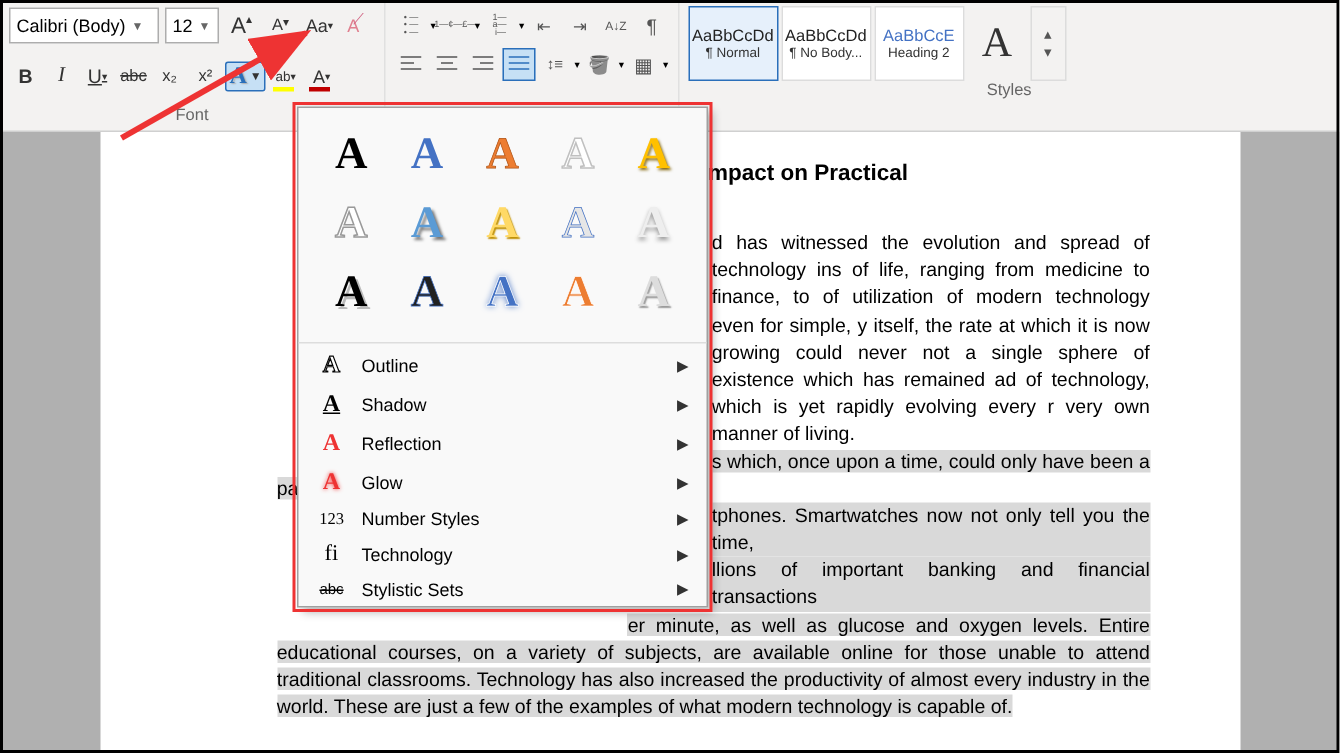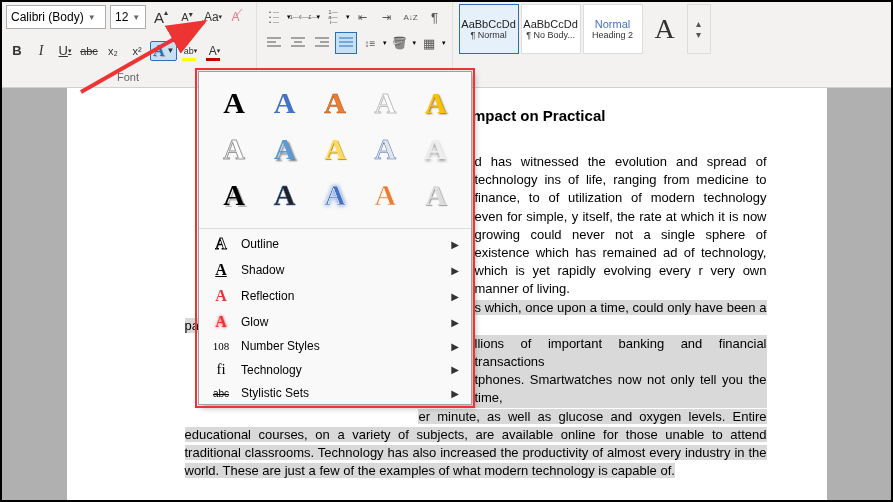--- a/index.html
+++ b/index.html
@@ -210,46 +210,47 @@
     <div class="styles-row">
       <div class="style-tile selected">
         <div class="sample">AaBbCcDd</div>
         <div>¶ Normal</div>
       </div>
       <div class="style-tile">
         <div class="sample">AaBbCcDd</div>
         <div>¶ No Body...</div>
       </div>
       <div class="style-tile">
-        <div class="sample blue">Normal</div>
+        <div class="sample blue">AaBbCcE</div>
         <div>Heading 2</div>
       </div>
       <div class="bigA">A</div>
       <div class="stylemore">▴<br>▾</div>
     </div>
+    <div class="section-label">Styles</div>
   </div>
 </div>
 
 <div class="doc-area">
   <div class="page">
     <div class="doc-title" style="white-space:pre-line">chnology and Its Impact on Practical
 alk of Life.</div>
     <div style="font-size:13px; text-align:justify; line-height:1.4; margin-left:290px; ">
       <span>d has witnessed the evolution and spread of technology</span>
       <span>ins of life, ranging from medicine to finance, to</span>
       <span>of utilization of modern technology even for simple,</span>
       <span>y itself, the rate at which it is now growing could never</span>
       <span>not a single sphere of existence which has remained</span>
       <span>ad of technology, which is yet rapidly evolving every</span>
       <span>r very own manner of living.</span>
     </div>
     <div class="doc-body2">
       <span style="margin-left:290px" class="highlighted">s which, once upon a time, could only have been a part</span>
+      <span style="display:block; margin-left:290px" class="highlighted">tphones. Smartwatches now not only tell you the time,</span>
       <span style="display:block; margin-left:290px" class="highlighted">llions of important banking and financial transactions</span>
-      <span style="display:block; margin-left:290px" class="highlighted">tphones. Smartwatches now not only tell you the time,</span>
       <span style="visibility:hidden">but also the number of heart beats p</span><span class="highlighted">er minute, as well as glucose and oxygen levels. Entire </span>
       <span class="highlighted">educational courses, on a variety of subjects, are available online for those unable to attend traditional classrooms. Technology has also increased the productivity of almost every industry in the world. These are just a few of the examples of what modern technology is capable of.</span>
     </div>
   </div>
 </div>
 
 <div class="dropdown">
   <div class="preset-grid">
     <div class="preset p1">A</div>
     <div class="preset p2">A</div>
@@ -291,21 +292,21 @@
   </div>
   <div class="menu-item">
     <span class="menu-left">
         <span class="menu-icon mi-glow">A</span>
         <span>Glow</span>
       </span>
     <span class="menu-arrow">▶</span>
   </div>
   <div class="menu-item">
     <span class="menu-left">
-        <span class="menu-icon mi-num">108</span>
+        <span class="menu-icon mi-num">123</span>
         <span>Number Styles</span>
       </span>
     <span class="menu-arrow">▶</span>
   </div>
   <div class="menu-item">
     <span class="menu-left">
         <span class="menu-icon mi-lig">fi</span>
         <span>Technology</span>
       </span>
     <span class="menu-arrow">▶</span>

